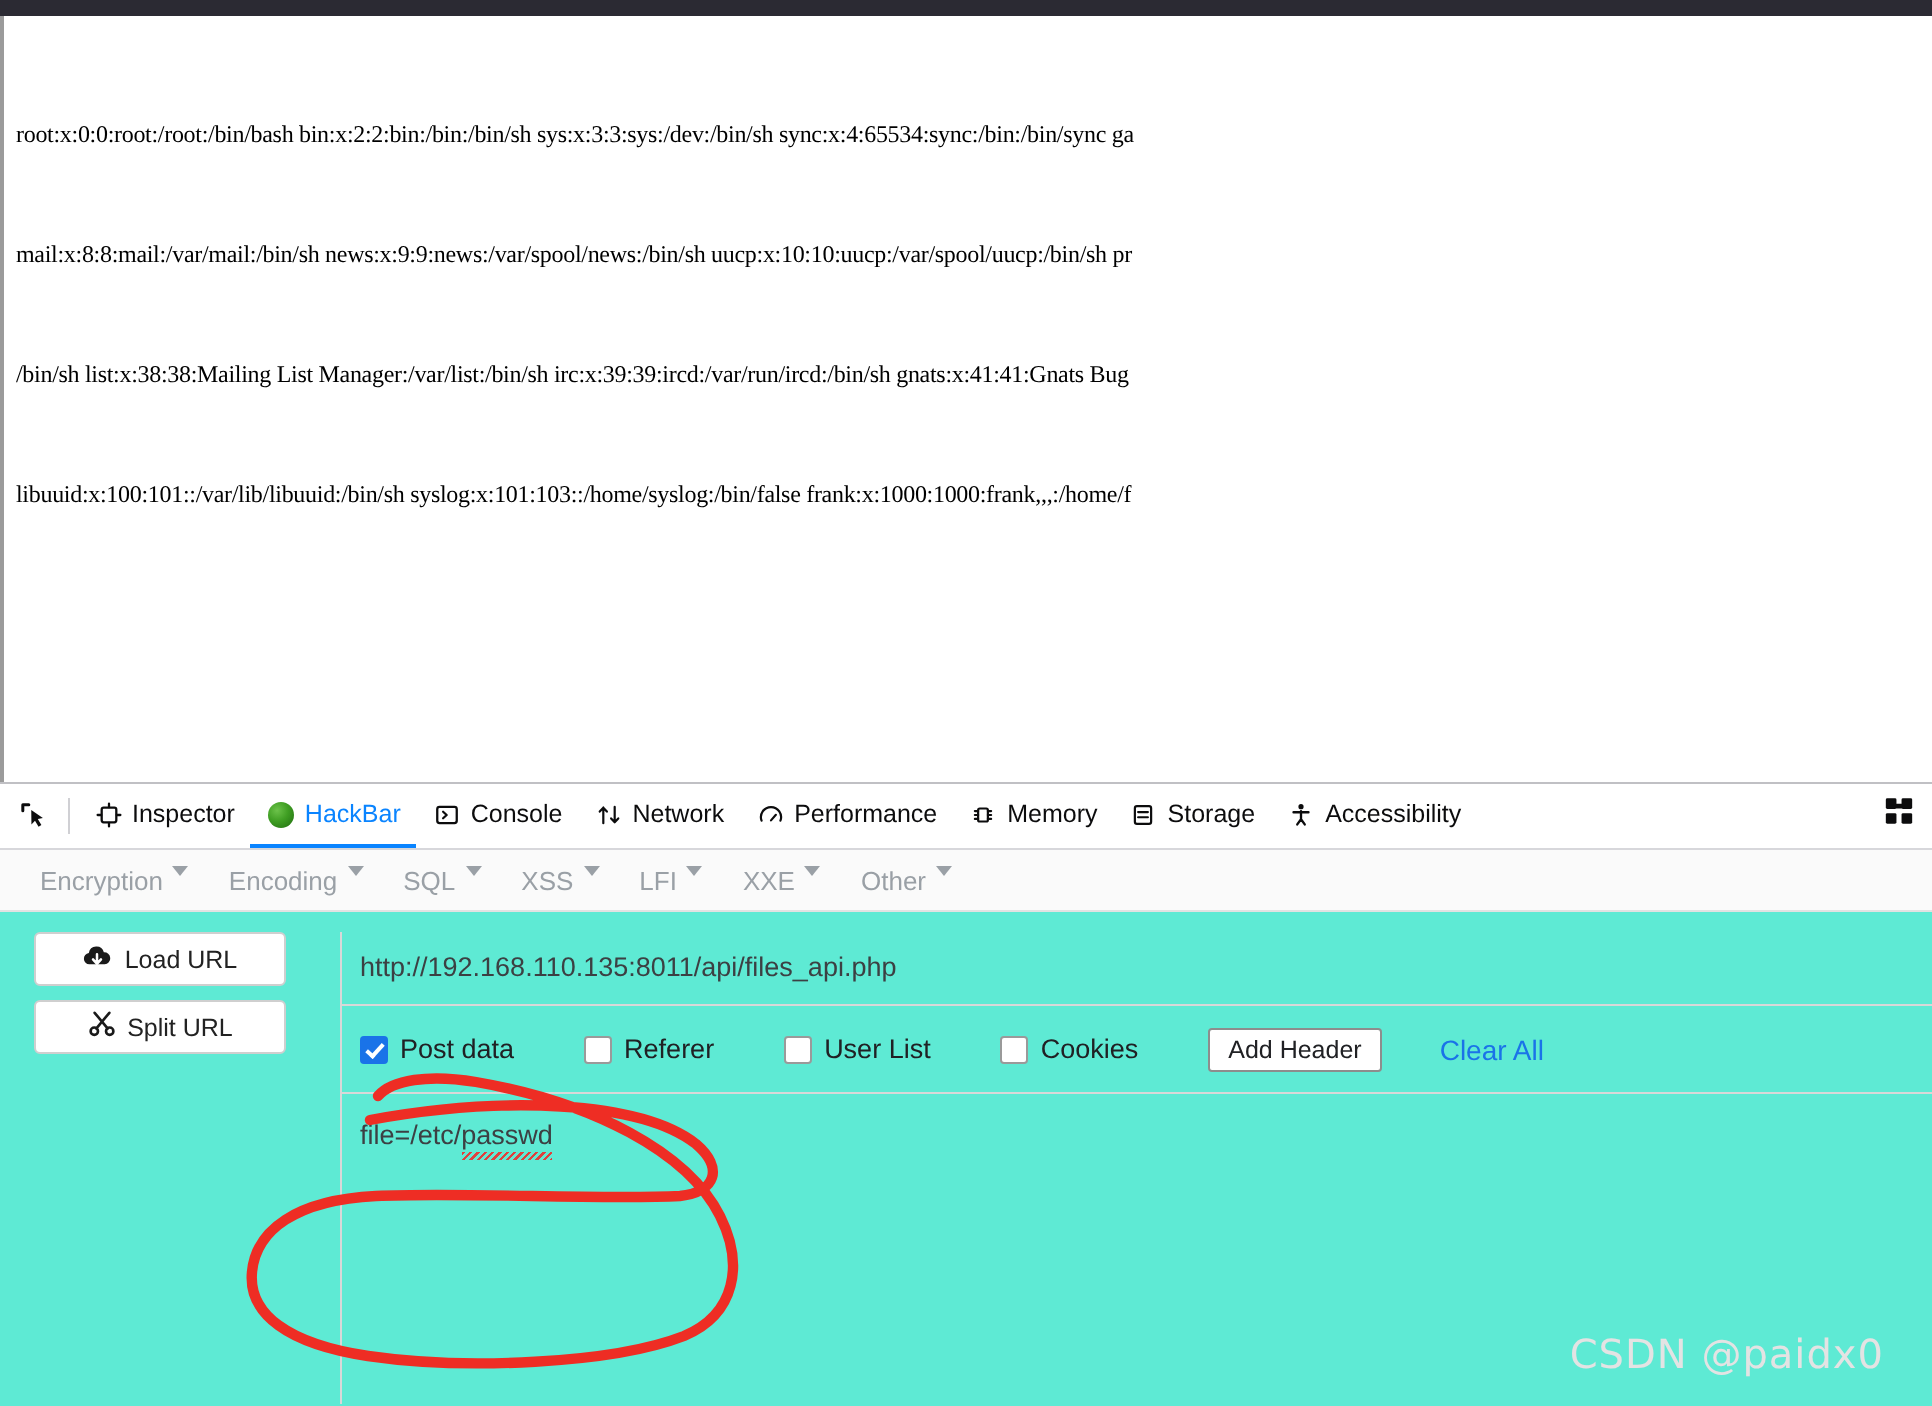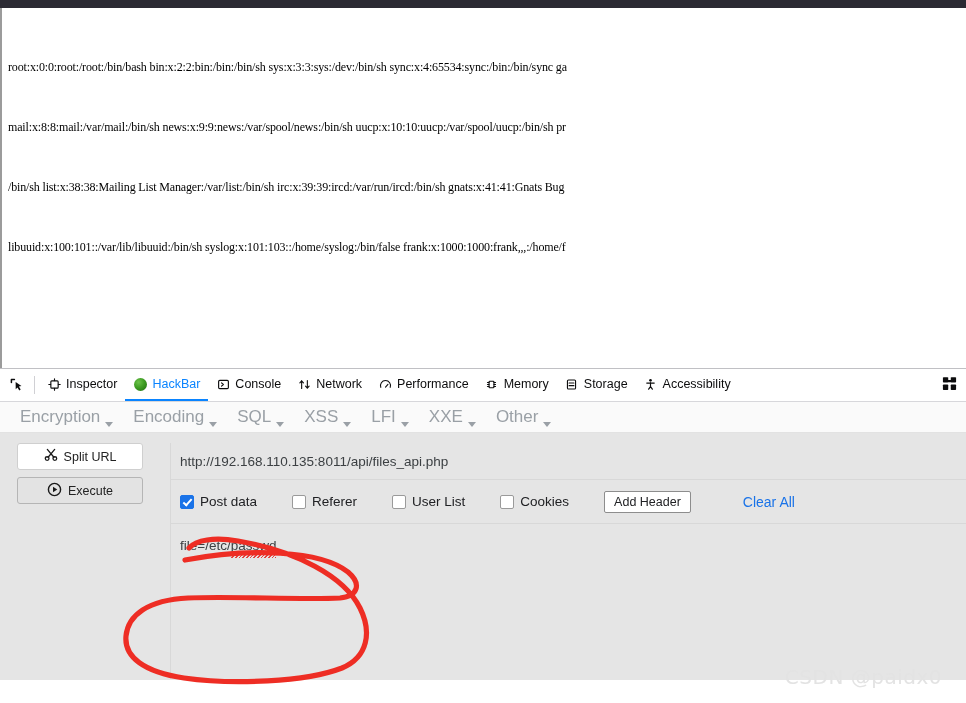--- a/index.html
+++ b/index.html
@@ -42,24 +42,24 @@
     color: #000000;
     white-space: pre;
     padding: 9px 0 0 6px;
     letter-spacing: -0.15px;
   }
   .passwd-line { white-space: pre; }
 
   
   .devtools {
     position: absolute;
-    left: 0; top: 368px;
+    left: 0; top: 391px;
     width: 966px;
     height: 312px;
-    background: #e5e5e5;
+    background: #5eead4;
     border-top: 1px solid #c0c0c4;
     box-sizing: border-box;
   }
 
   
   .dt-toolbar {
     height: 33px;
     display: flex;
     align-items: stretch;
     border-bottom: 1px solid #d7d7db;
@@ -120,25 +120,25 @@
     height: 31px;
     background: #fafafa;
     border-bottom: 1px solid #e2e2e2;
     display: flex;
     align-items: center;
     padding-left: 20px;
     gap: 20px;
     box-sizing: border-box;
   }
   .hb-menu {
-    font-size: 17px;
+    font-size: 13px;
     color: #9aa0a6;
     cursor: pointer;
     display: flex;
-    align-items: flex-end;
+    align-items: flex-start;
     gap: 5px;
     white-space: nowrap;
   }
   .caret {
     width: 0; height: 0;
     border-left: 4px solid transparent;
     border-right: 4px solid transparent;
     border-top: 5px solid #9aa0a6;
     display: inline-block;
   }
@@ -242,21 +242,21 @@
   }
   .btn-addheader {
     border: 1px solid #8d8d8d;
     background: #fff;
     border-radius: 2px;
     font-size: 12.5px;
     color: #202124;
     padding: 3px 9px;
     cursor: pointer;
     font-family: "Liberation Sans", sans-serif;
-    margin-right: 39px;
+    margin-right: 16px;
   }
   .link-clearall {
     font-size: 14px;
     color: #1a73e8;
     cursor: pointer;
     text-decoration: none;
   }
   .post-area {
     padding: 12px 8px 0 9px;
     box-sizing: border-box;
@@ -449,38 +449,38 @@
     </div>
     <div class="hb-menu">
       <span>Other</span>
       <span class="caret"></span>
     </div>
   </div>
 
   <div class="hb-body">
 
     <div class="hb-left">
+      <div class="hb-btn">
+        <span>
+          <svg width="15" height="13" viewBox="0 0 18 14">
+            <path d="M4.4 11.4a3.4 3.4 0 0 1-.3-6.77A4.6 4.6 0 0 1 13.1 4.2a3.6 3.6 0 0 1 .5 7.2z" fill="#1a1a1a"></path>
+            <path d="M9 5.3v5M9 11.1L6.6 8.4M9 11.1l2.4-2.7" stroke="#fff" stroke-width="1.5" fill="none" stroke-linecap="round" stroke-linejoin="round"></path>
+          </svg>
+        </span>
+        <span>Load URL</span>
+      </div>
       <div class="hb-btn">
         <span>
           <svg width="14" height="14" viewBox="0 0 16 16">
             <circle cx="3.6" cy="12.1" r="2.1" fill="none" stroke="#1a1a1a" stroke-width="1.5"></circle>
             <circle cx="12.4" cy="12.1" r="2.1" fill="none" stroke="#1a1a1a" stroke-width="1.5"></circle>
             <path d="M4.7 10.6L12.2 1.6M11.3 10.6L3.8 1.6" stroke="#1a1a1a" stroke-width="1.5" stroke-linecap="round"></path>
           </svg>
         </span>
         <span>Split URL</span>
-      </div>
-      <div class="hb-btn primary">
-        <span>
-          <svg width="15" height="15" viewBox="0 0 16 16">
-            <circle cx="8" cy="8" r="6.5" fill="none" stroke="#1a1a1a" stroke-width="1.5"></circle>
-            <path d="M6.4 5.1l4.6 2.9-4.6 2.9z" fill="#1a1a1a"></path>
-          </svg>
-        </span>
-        <span>Execute</span>
       </div>
     </div>
 
     <div class="hb-right">
 
       <div class="hb-field-row">
         <input class="url-input" type="text" value="http://192.168.110.135:8011/api/files_api.php" style="">
       </div>
 
       <div class="opts-row">

